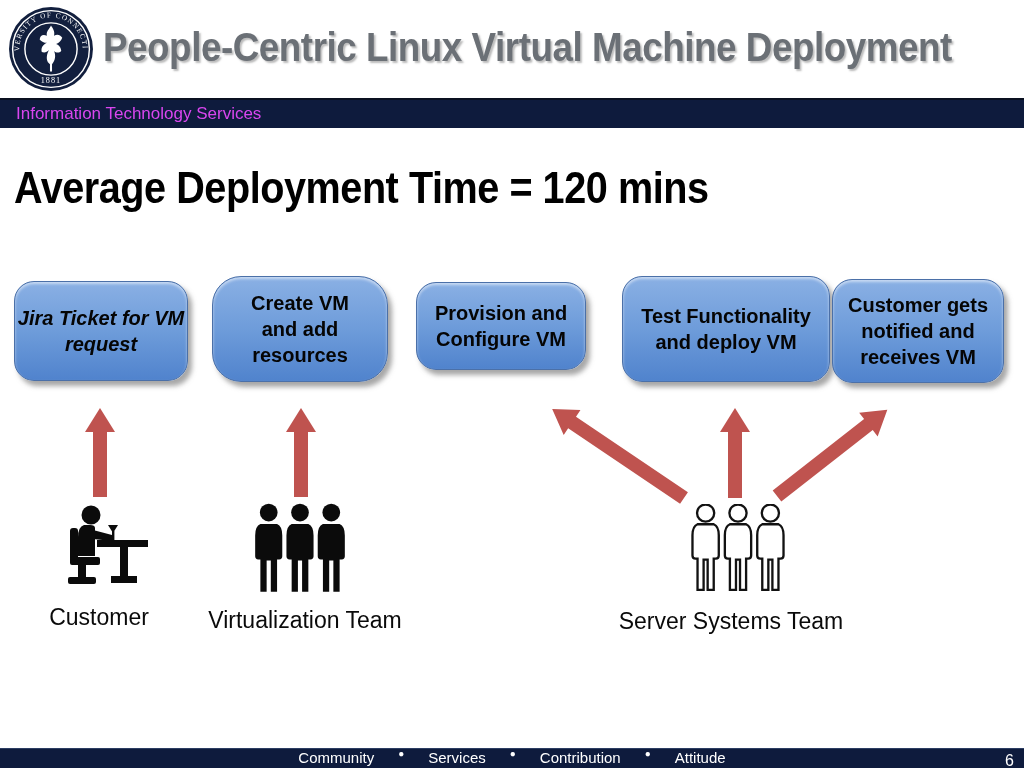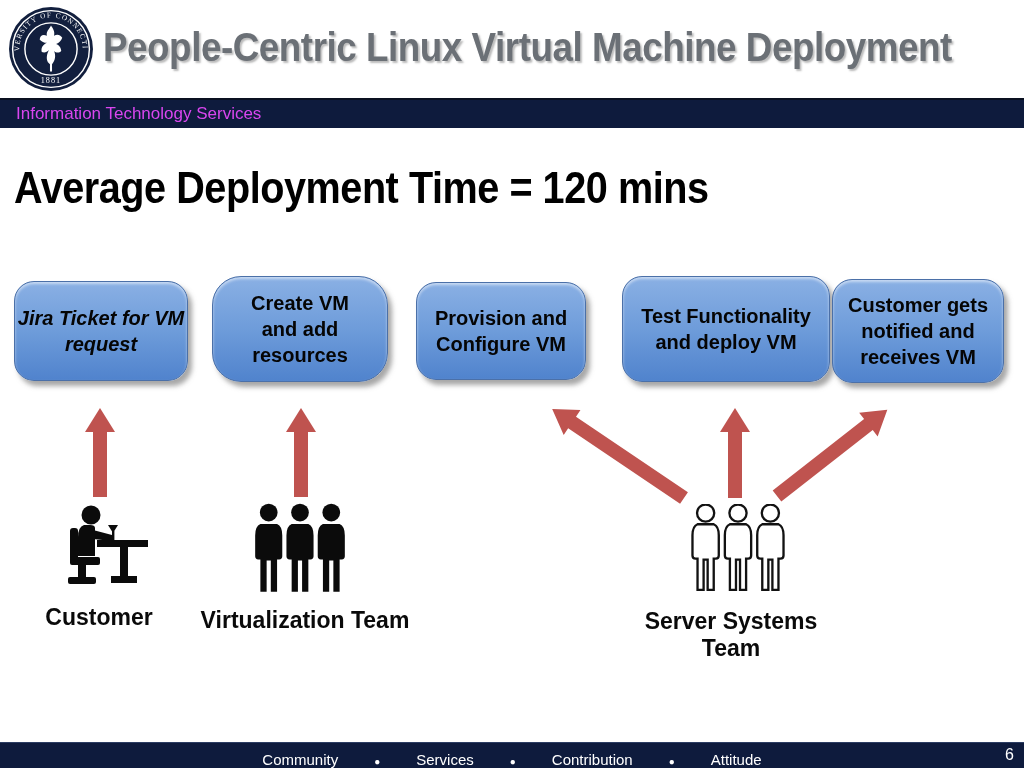--- a/index.html
+++ b/index.html
@@ -23,36 +23,36 @@
 
   
   .step{position:absolute;border-radius:20px;
         background:linear-gradient(180deg,#8ab0e4 0%,#6e9cda 50%,#5083cd 100%);
         border:1.5px solid #4b70a8;box-sizing:border-box;
         box-shadow:4px 5px 5px rgba(95,95,95,0.55), inset 0 2px 3px rgba(255,255,255,0.55);
         display:flex;align-items:center;justify-content:center;text-align:center;
         font-weight:700;font-size:20px;line-height:1.3;color:#050505;}
   .s1{left:14px;top:281px;width:174px;height:100px;padding:0 0;font-style:italic;}
   .s2{left:212px;top:276px;width:176px;height:106px;padding:0 26px;border-radius:29px;}
-  .s3{left:416px;top:282px;width:170px;height:98px;padding:0 8px;}
+  .s3{left:416px;top:282px;width:170px;height:88px;padding:0 8px;}
   .s4{left:622px;top:276px;width:208px;height:106px;padding:0 10px;}
   .s5{left:832px;top:279px;width:172px;height:104px;padding:0 8px;}
 
   .arrows{position:absolute;top:0;left:0;width:1024px;height:768px;pointer-events:none;}
 
   .actor-icon{position:absolute;}
-  .actor-label{position:absolute;font-size:23px;font-weight:700;color:#0a0a0a;text-align:center;}
+  .actor-label{position:absolute;font-size:23px;font-weight:400;color:#0a0a0a;text-align:center;}
   .lab1{left:34px;top:604px;width:130px;}
   .lab2{left:190px;top:607px;width:230px;}
   .lab3{left:613px;top:608px;width:236px;}
 
   
-  .footer{position:absolute;left:0;bottom:0;width:1024px;height:26px;background:#0e1b3d;
+  .footer{position:absolute;left:0;bottom:0;width:1024px;height:20px;background:#0e1b3d;
           border-top:1px solid #2c3d63;box-sizing:border-box;
-          display:flex;align-items:flex-end;justify-content:center;gap:36px;color:#fff;}
+          display:flex;align-items:flex-start;justify-content:center;gap:24px;color:#fff;}
   .footer .word{font-size:15px;}
   .footer .dot{font-size:10px;position:relative;top:-1px;}
   .page-num{position:absolute;right:10px;top:3px;font-size:16px;color:#fff;}
 </style>
 </head>
 <body>
 
 <svg width="0" height="0" style="position:absolute" aria-hidden="true">
   <defs>
     <g id="person-shape">

